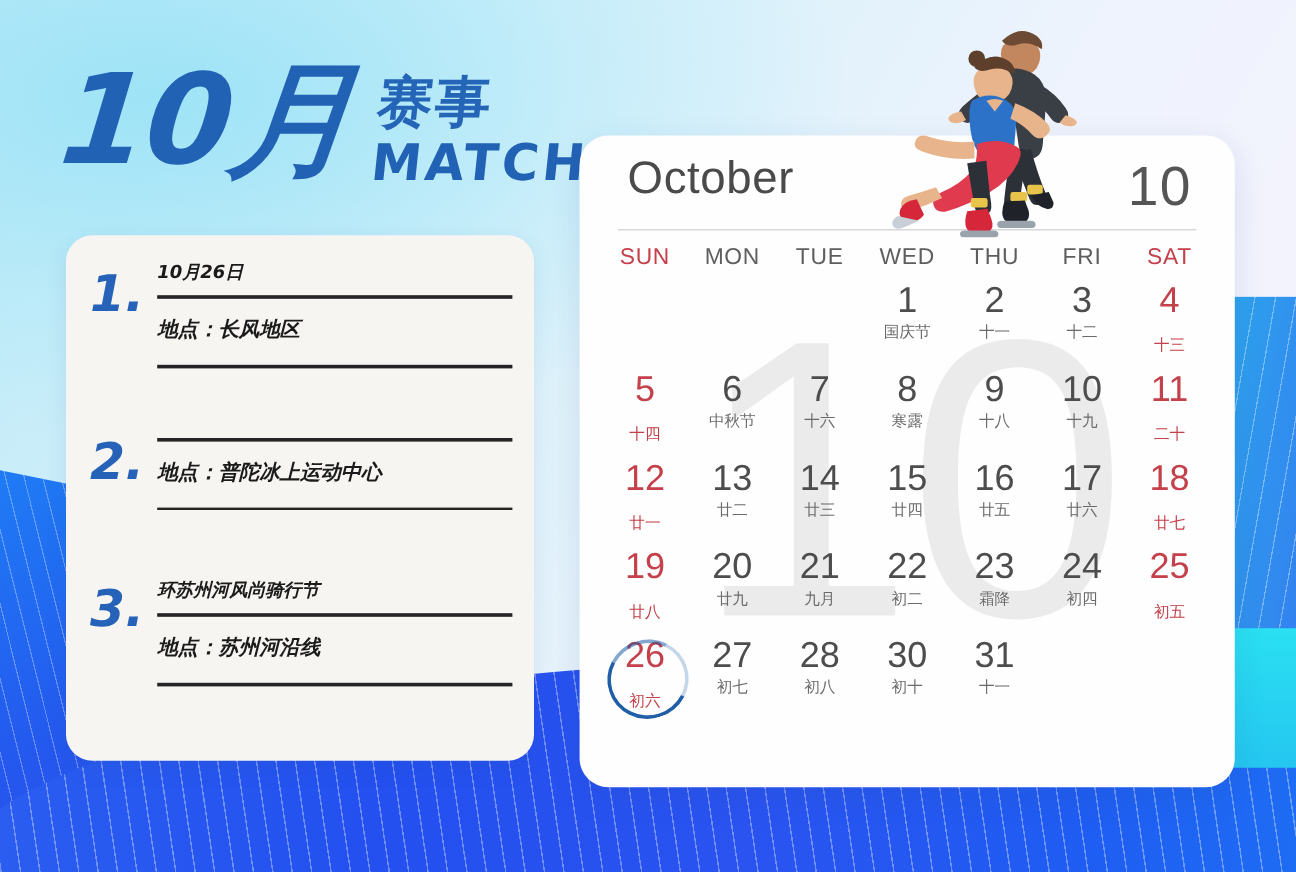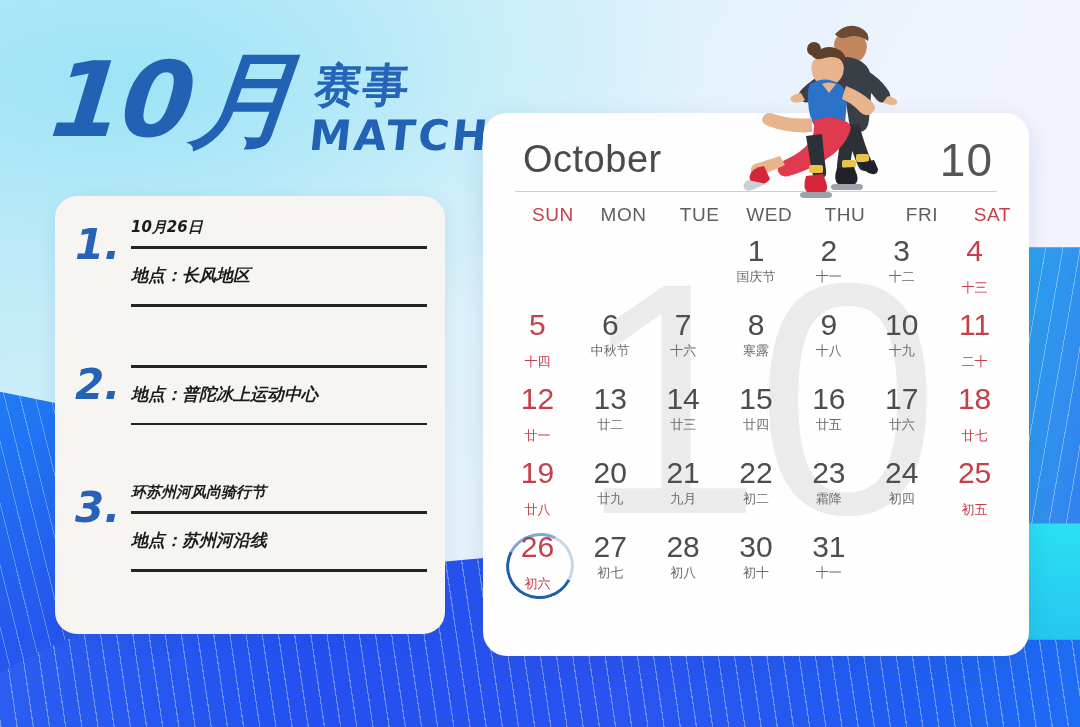--- a/index.html
+++ b/index.html
@@ -111,38 +111,38 @@
 
   
   .cal-card{
     position:absolute;left:483px;top:113px;width:546px;height:543px;
     background:#fefefe;border-radius:24px;
     box-shadow:0 8px 26px rgba(40,80,140,.13);
     overflow:hidden;
   }
   .cal-head{
     position:relative;height:78px;
-    display:flex;align-items:center;justify-content:space-between;
+    display:flex;align-items:flex-start;justify-content:space-between;
     padding:15px 36px 0 40px;box-sizing:border-box;
   }
   .cal-monthname{
     font-family:"Liberation Sans",sans-serif;
     font-size:38px;color:#4a4a4a;font-weight:normal;letter-spacing:.5px;
   }
   .cal-monthnum{
     font-family:"Liberation Sans",sans-serif;
     font-size:46px;color:#555;font-weight:normal;letter-spacing:1px;
   }
   .cal-divider{height:1px;background:#cfcfcf;margin:0 32px;}
   .cal-dows{
     display:grid;grid-template-columns:repeat(7,1fr);
     padding:12px 18px 4px 18px;box-sizing:border-box;
   }
   .dow{
-    text-align:right;font-family:"Liberation Sans",sans-serif;
+    text-align:center;font-family:"Liberation Sans",sans-serif;
     font-size:19px;letter-spacing:.6px;color:#5e5e5e;
   }
   .dow.weekend{color:#c4404a;}
 
   .cal-grid-wrap{position:relative;padding:4px 18px 0 18px;box-sizing:border-box;}
   .watermark{
     position:absolute;left:50%;top:46%;transform:translate(-50%,-50%);
     font-family:"Liberation Sans",sans-serif;
     font-size:330px;line-height:1;color:#ebebeb;font-weight:normal;
     z-index:0;pointer-events:none;user-select:none;letter-spacing:-6px;

